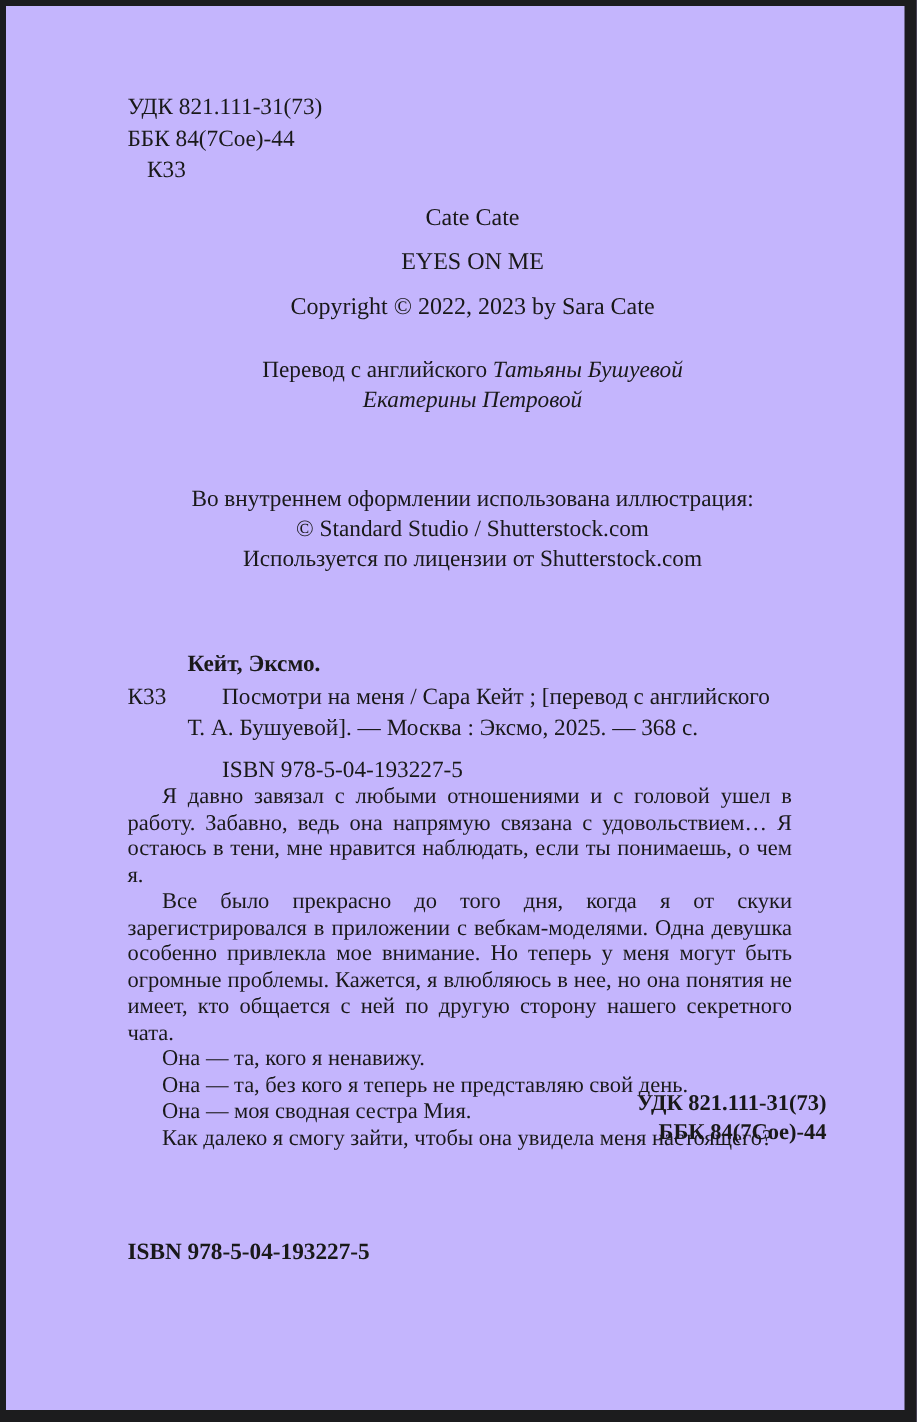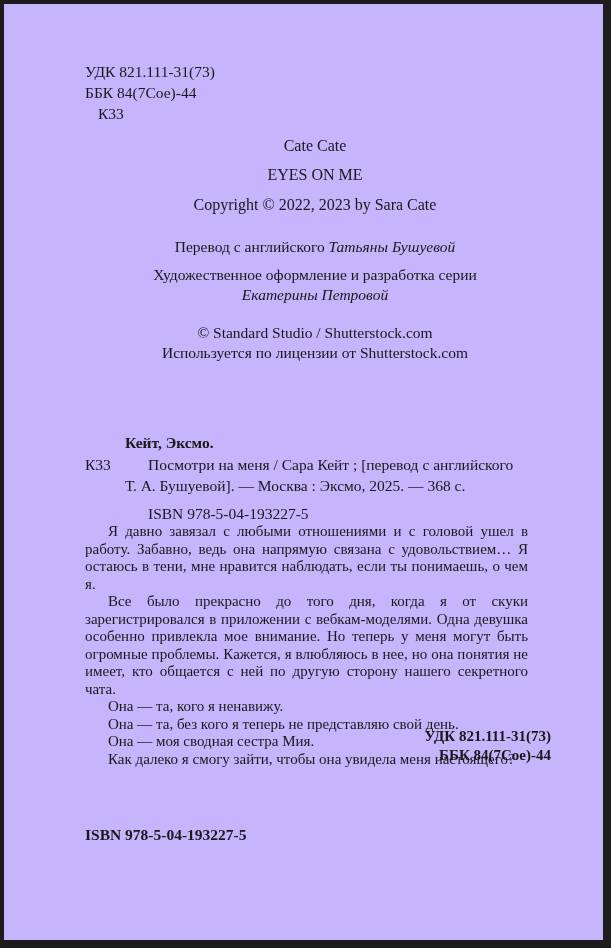--- a/index.html
+++ b/index.html
@@ -119,25 +119,25 @@
   </div>
 
   <div class="abs centered title-block">
     <div>Cate Cate</div>
     <div class="gap">EYES ON ME</div>
     <div class="gap2">Copyright © 2022, 2023 by Sara Cate</div>
   </div>
 
   <div class="abs centered credits">
     <div><span>Перевод с английского </span><span class="italic">Татьяны Бушуевой</span></div>
-    <div class="group-gap">Художественное оформление и разработка серии</div>
     <div class="italic">Екатерины Петровой</div>
   </div>
 
   <div class="abs centered illustration">
+    <div>Во внутреннем оформлении использована иллюстрация:</div>
     <div>© Standard Studio / Shutterstock.com</div>
     <div>Используется по лицензии от Shutterstock.com</div>
   </div>
 
   <div class="abs catalog">
     <div class="cat-heading">Кейт, Эксмо.</div>
     <div class="cat-body">
       <span class="cat-sign">К33</span>
       <div class="cat-line-first">Посмотри на меня / Сара Кейт ; [перевод с английского</div>
       <div>Т. А. Бушуевой]. — Москва : Эксмо, 2025. — 368 с.</div>

